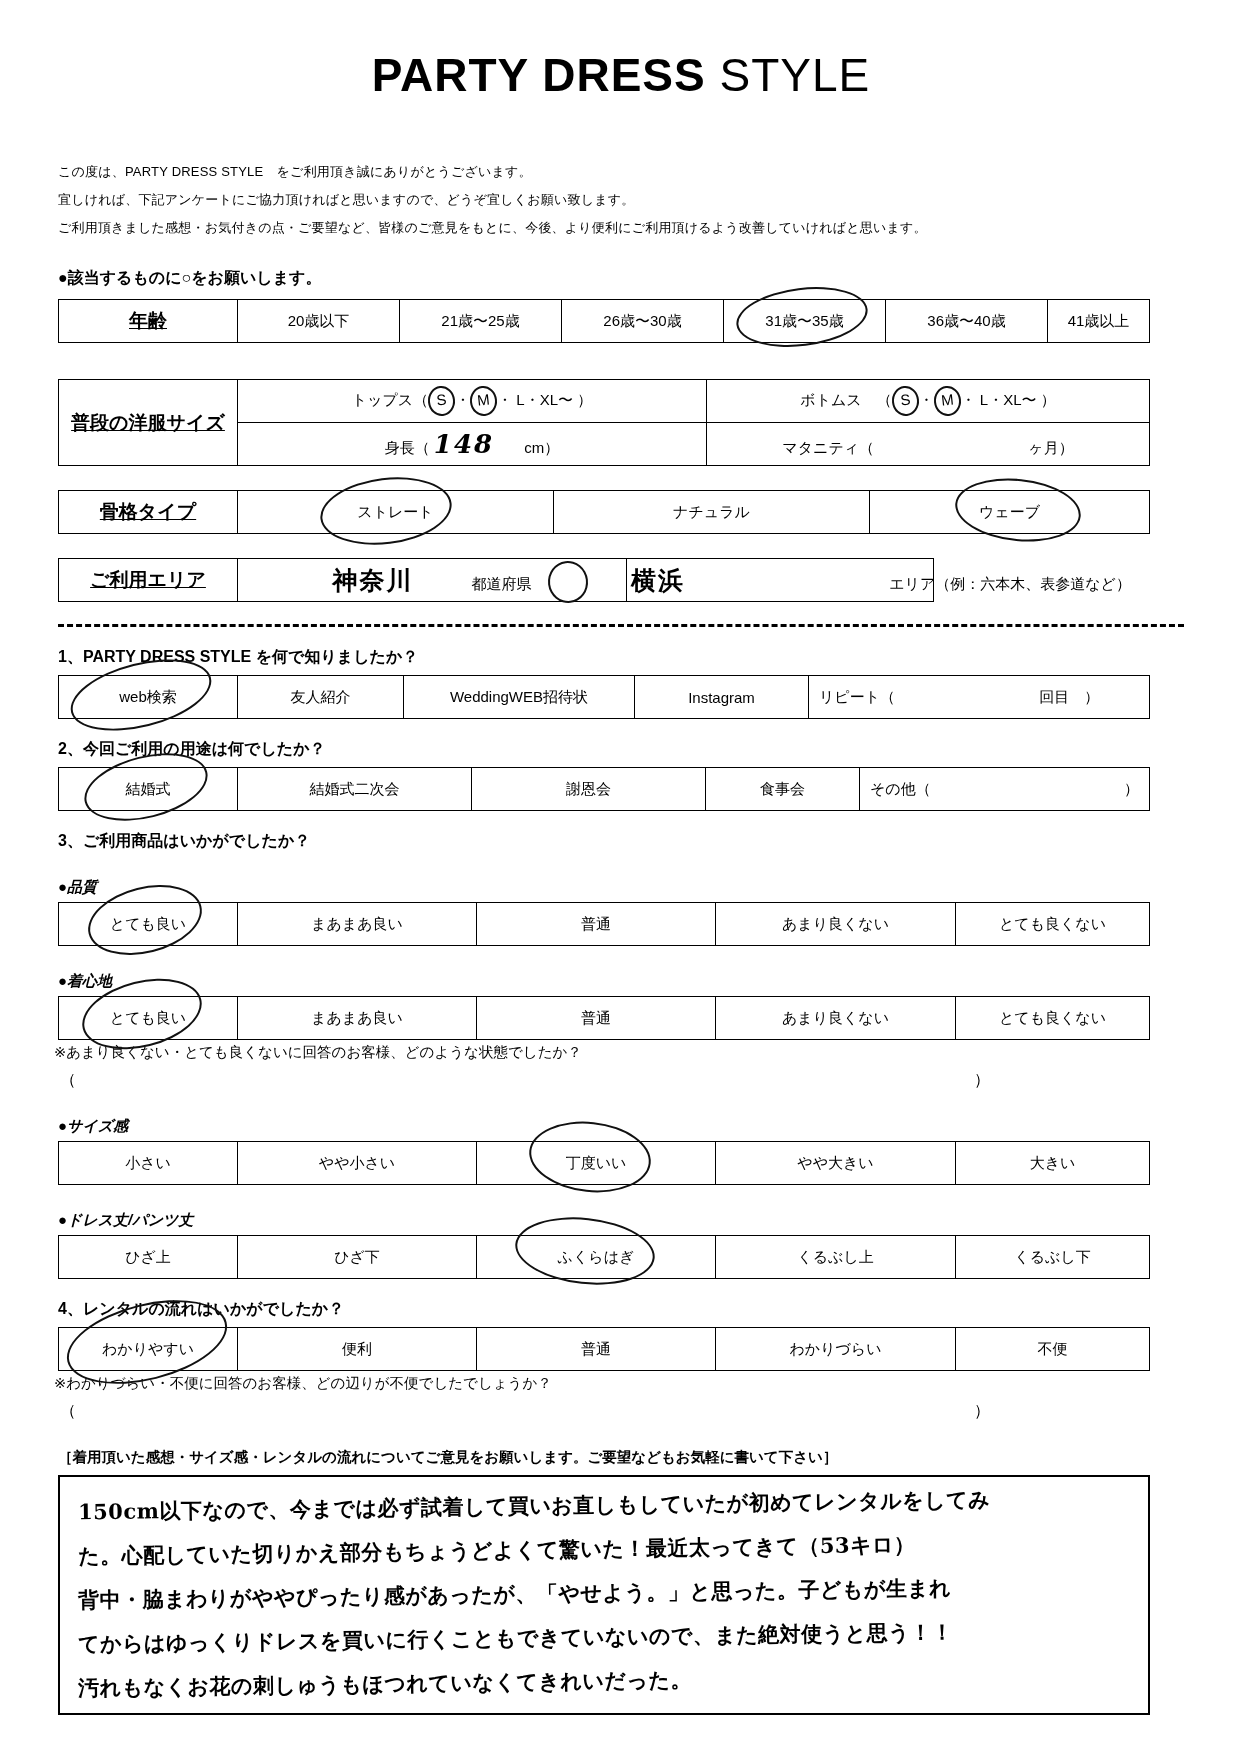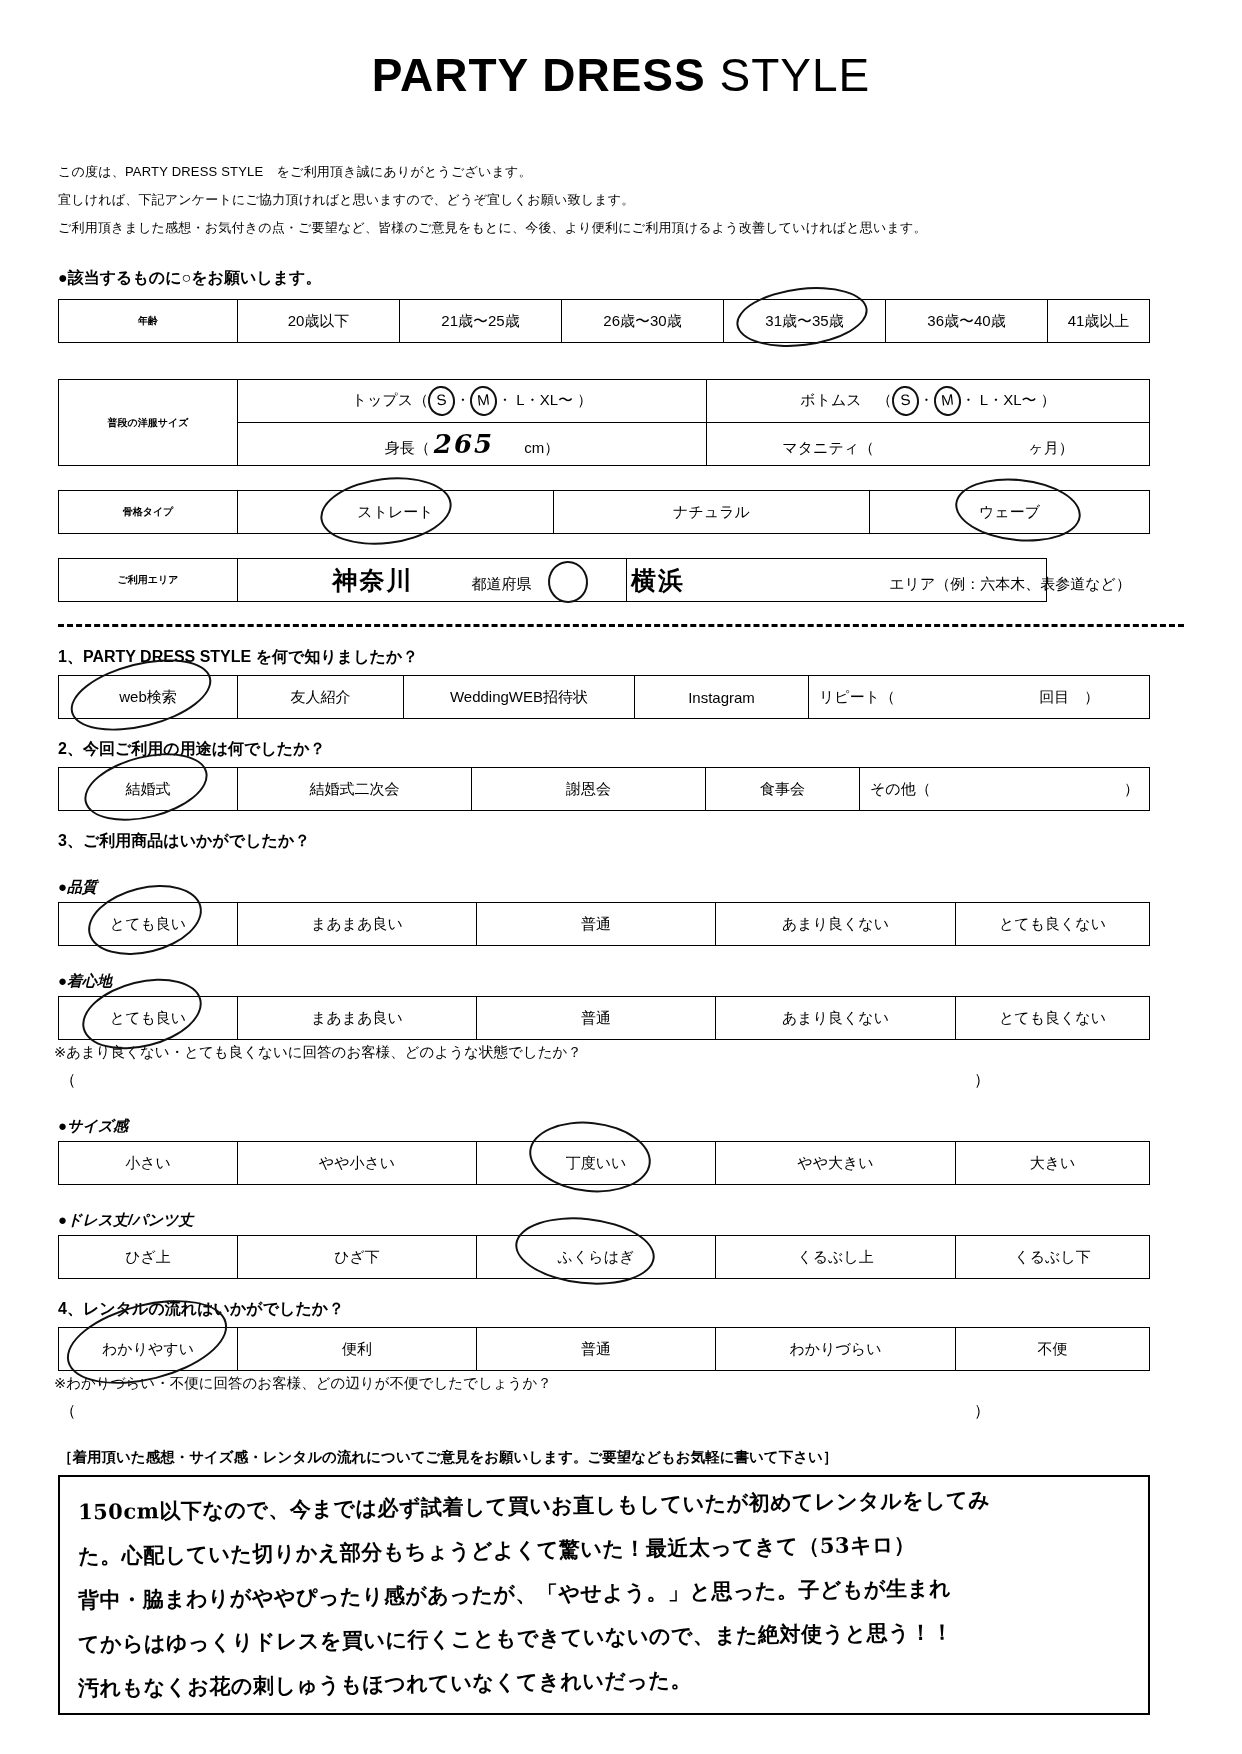--- a/index.html
+++ b/index.html
@@ -59,21 +59,22 @@
     height: 38px;
     font-size: 15px;
     text-align: center;
     vertical-align: middle;
     position: relative;
     padding: 2px 4px;
     white-space: nowrap;
   }
   .tbl td.lbl {
     font-weight: bold;
-    font-size: 10px;
+    font-size: 19px;
+    text-decoration: underline;
   }
   .tbl td.left { text-align: left; padding-left: 10px; }
 
   .gap-sm { height: 18px; }
 
   
   .dashed {
     margin: 22px 58px 0 58px;
     border-top: 3px dashed #000;
   }
@@ -217,21 +218,21 @@
       <td style="width:460px;">
         <span>トップス（</span><span class="sz-circle">S</span><span>・</span><span class="sz-circle">M</span><span>・ L・XL〜 ）</span>
       </td>
       <td>
         <span>ボトムス　（</span><span class="sz-circle">S</span><span>・</span><span class="sz-circle">M</span><span>・ L・XL〜 ）</span>
       </td>
     </tr>
     <tr>
       <td>
         <span>身長（</span>
-        <span class="hand">265</span>
+        <span class="hand">148</span>
         <span style="margin-left:26px;">cm）</span>
       </td>
       <td>
         <span>マタニティ（</span>
         <span class="hand"></span>
         <span style="margin-left:150px;">ヶ月）</span>
       </td>
     </tr>
   </tbody>
     </table>
@@ -246,21 +247,21 @@
       </td>
       <td style="width:307px;">ナチュラル</td>
       <td>
         <span>ウェーブ</span>
         <span class="circle tilt2" style="left:85px; top:-12px; width:122px; height:58px;"></span>
       </td>
     </tr>
   </tbody>
     </table>
 
-  <table class="tbl" style="width:989px; margin-top:24px;">
+  <table class="tbl" style="width:876px; margin-top:24px;">
     <tbody>
         <tr>
       <td class="lbl" style="width:170px;">ご利用エリア</td>
       <td style="width:380px;text-align:center;">
         <span class="hand-jp">神奈川</span>
         <span style="margin-left:54px; position:relative;">都道府県</span>
         <span class="circle" style="right:38px; top:2px; width:36px; height:38px;"></span>
       </td>
       <td>
         <span class="hand-jp">横浜</span>

